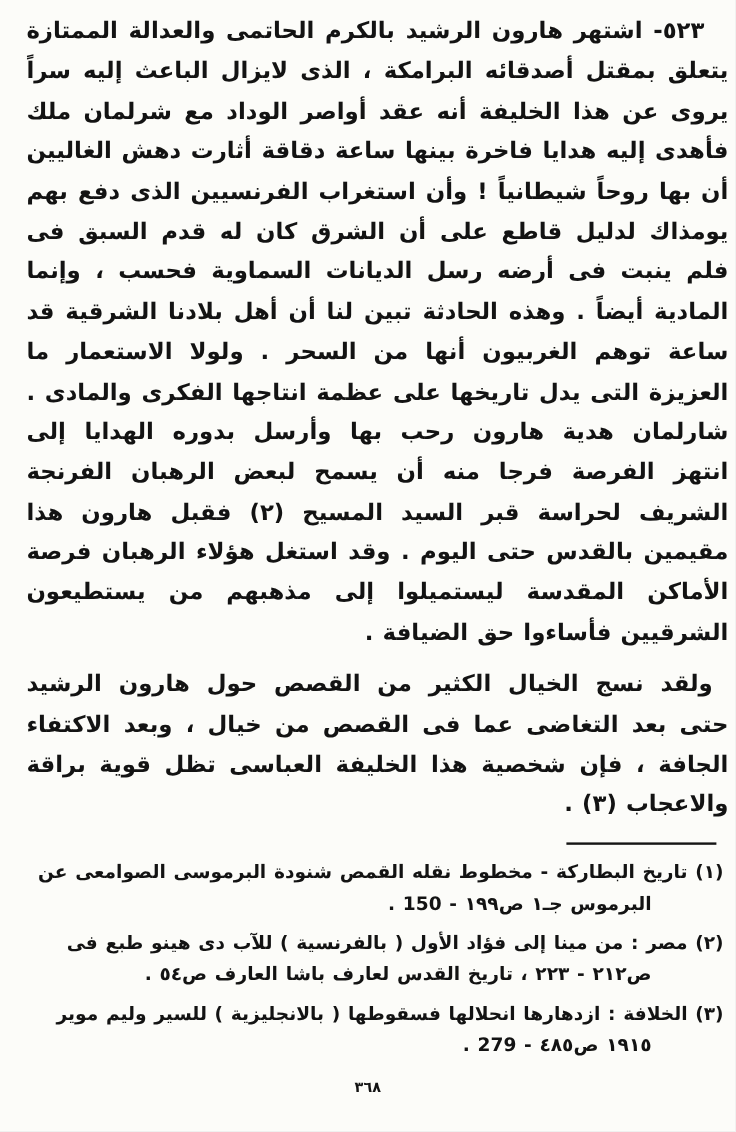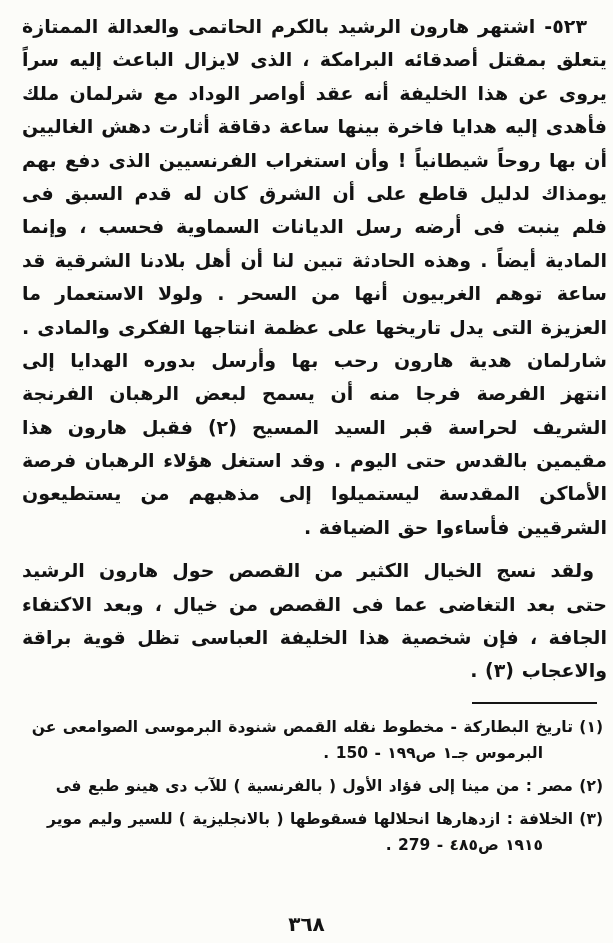--- a/index.html
+++ b/index.html
@@ -68,24 +68,23 @@
     word-spacing: 1px;
   }
   .fn-line.cont { padding-right: 60px; }
   
   .page-number {
     position: absolute;
     top: 899px;
     left: 0;
     width: 100%;
     text-align: center;
-    font-size: 20px;
+    font-size: 12px;
     direction: rtl;
     color: #131313;
-    margin-top: 13px;
   }
 </style>
 </head>
 <body>
 
 <div class="page">
 
   <div class="body-text">
 
     <div class="para">
@@ -118,20 +117,21 @@
 
   <div class="fn-sep"></div>
 
   <div class="footnotes">
     <div class="footnote">
       <div class="fn-line">(١) تاريخ البطاركة - مخطوط نقله القمص شنودة البرموسى الصوامعى عن نسخة محفوظة بدير</div>
       <div class="fn-line cont">البرموس جـ١ ص١٩٩ - 150 .</div>
     </div>
     <div class="footnote">
       <div class="fn-line">(٢) مصر : من مينا إلى فؤاد الأول ( بالفرنسية ) للآب دى هينو طبع فى القاهرة سنة ١٩٣٥</div>
+      <div class="fn-line cont">ص٢١٢ - ٢٢٣ ، تاريخ القدس لعارف باشا العارف ص٥٤ .</div>
     </div>
     <div class="footnote">
       <div class="fn-line">(٣) الخلافة : ازدهارها انحلالها فسقوطها ( بالانجليزية ) للسير وليم موير طبع فى ادنبرج سنة</div>
       <div class="fn-line cont">١٩١٥ ص٤٨٥ - 279 .</div>
     </div>
   </div>
 
   <div class="page-number">٣٦٨</div>
 
 </div>

